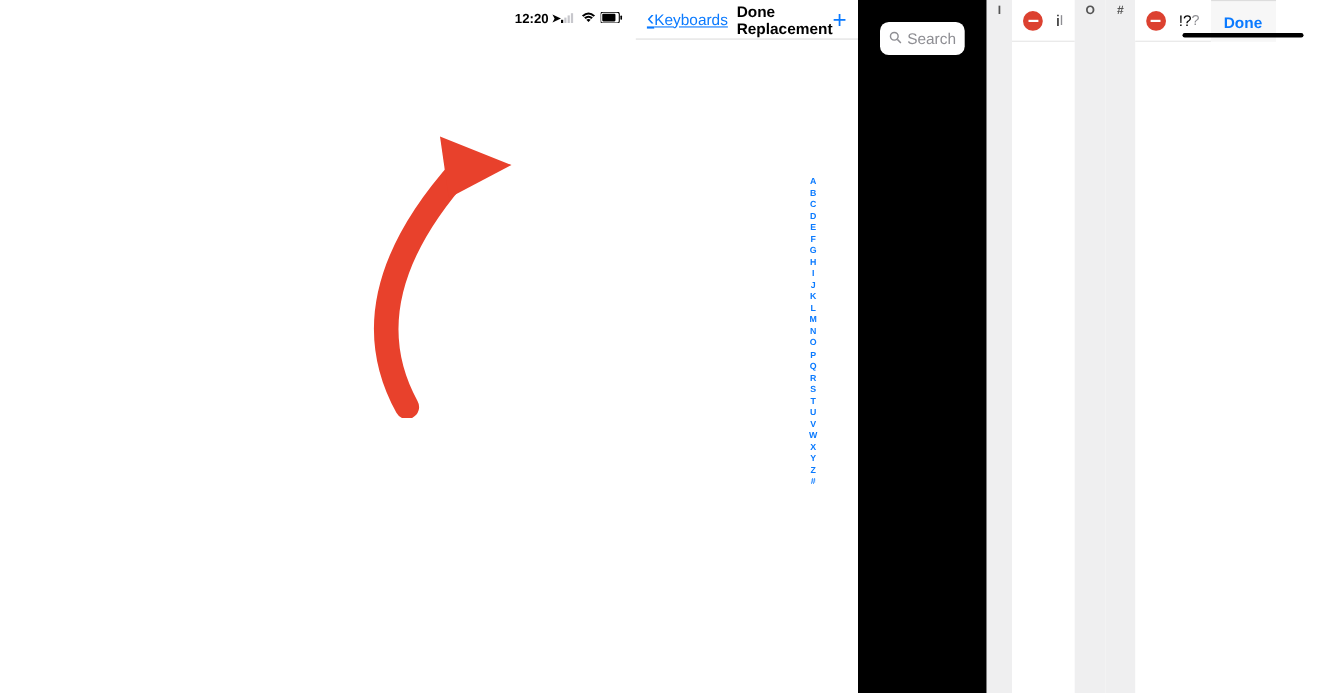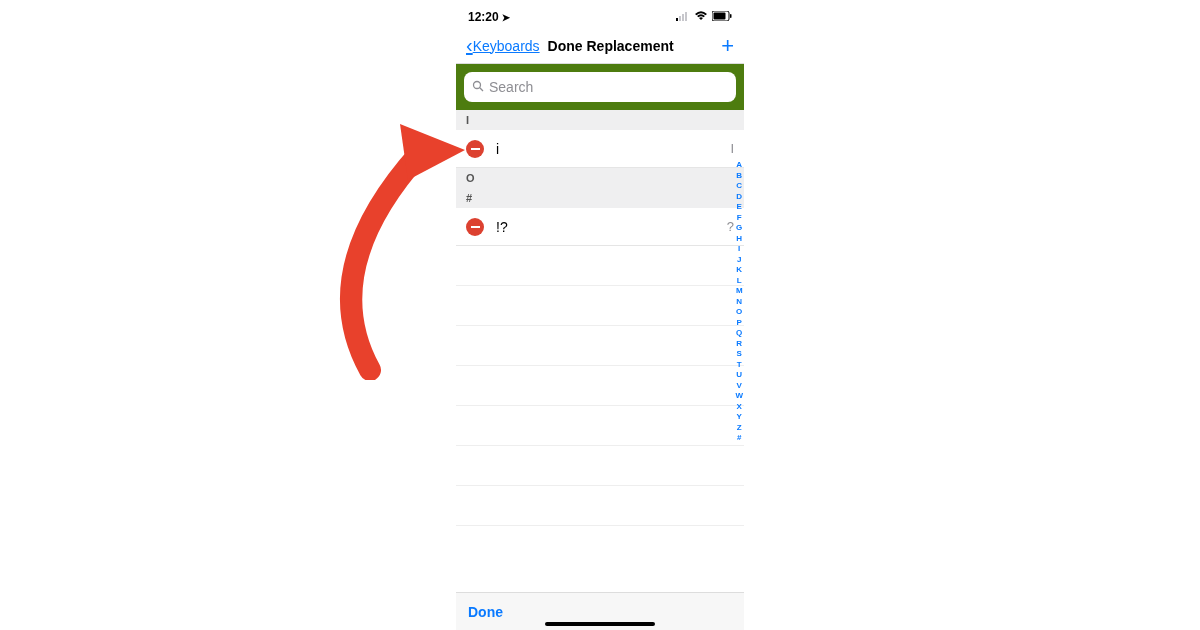--- a/index.html
+++ b/index.html
@@ -1,27 +1,27 @@
 <!DOCTYPE html>
 <html><head>
 <meta charset="utf-8">
 <style>
   * { box-sizing: border-box; margin: 0; padding: 0; font-family: -apple-system, Helvetica, Arial, sans-serif; }
   body { width: 1200px; height: 630px; background: #fff; position: relative; overflow: hidden; }
-  .phone { position: absolute; left: 456px; top: 0; width: 288px; height: 630px; background: #fff; display: flex; flex-direction: column; }
+  .phone { position: absolute; left: 456px; top: 0; width: 288px; height: 630px; background: #fff; display: flex; flex-direction: row; }
   .status-bar { height: 28px; display: flex; align-items: center; justify-content: space-between; padding: 6px 12px 0 12px; font-size: 12px; font-weight: 600; color: #000; }
   .status-left { display: flex; align-items: center; gap: 3px; }
   .status-right { display: flex; align-items: center; gap: 4px; }
   .loc-icon { font-size: 10px; }
   .nav-bar { height: 36px; display: flex; align-items: center; padding: 0 10px; background: #fff; border-bottom: 1px solid #ddd; }
   .back-btn { display: flex; align-items: center; color: #0a7aff; font-size: 14px; gap: 1px; text-decoration: underline; text-decoration-color: #0a7aff; cursor: pointer; }
   .back-chev { font-size: 20px; text-decoration: none; display: inline-block; margin-right: -1px; }
   .nav-title { font-weight: 700; font-size: 14px; color: #000; margin-left: 8px; flex: 1; }
   .add-btn { color: #0a7aff; font-size: 22px; font-weight: 300; cursor: pointer; }
-  .search-wrap { background: #4d7c0f; padding: 8px; }
+  .search-wrap { background: #000000; padding: 20px; }
   .search-field { background: #fff; border-radius: 8px; height: 30px; display: flex; align-items: center; padding: 0 8px; gap: 5px; }
   .search-mag { color: #8e8e93; font-size: 13px; }
   .search-text { color: #8e8e93; font-size: 14px; }
   .section-head { background: #efeff0; color: #555; font-size: 11px; font-weight: 600; padding: 4px 10px; }
   .row { display: flex; align-items: center; height: 38px; padding: 0 10px; border-bottom: 1px solid #e5e5e5; background: #fff; }
   .del-btn { width: 18px; height: 18px; border-radius: 50%; background: #dc4130; display: flex; align-items: center; justify-content: center; margin-right: 12px; cursor: pointer; flex-shrink: 0; }
   .del-btn::before { content: ""; width: 9px; height: 2px; background: #fff; }
   .row-short { font-size: 14px; color: #000; flex: 1; }
   .row-phrase { font-size: 13px; color: #8e8e93; }
   .index-bar { position: absolute; right: 1px; top: 160px; display: flex; flex-direction: column; align-items: center; gap: 0; }

